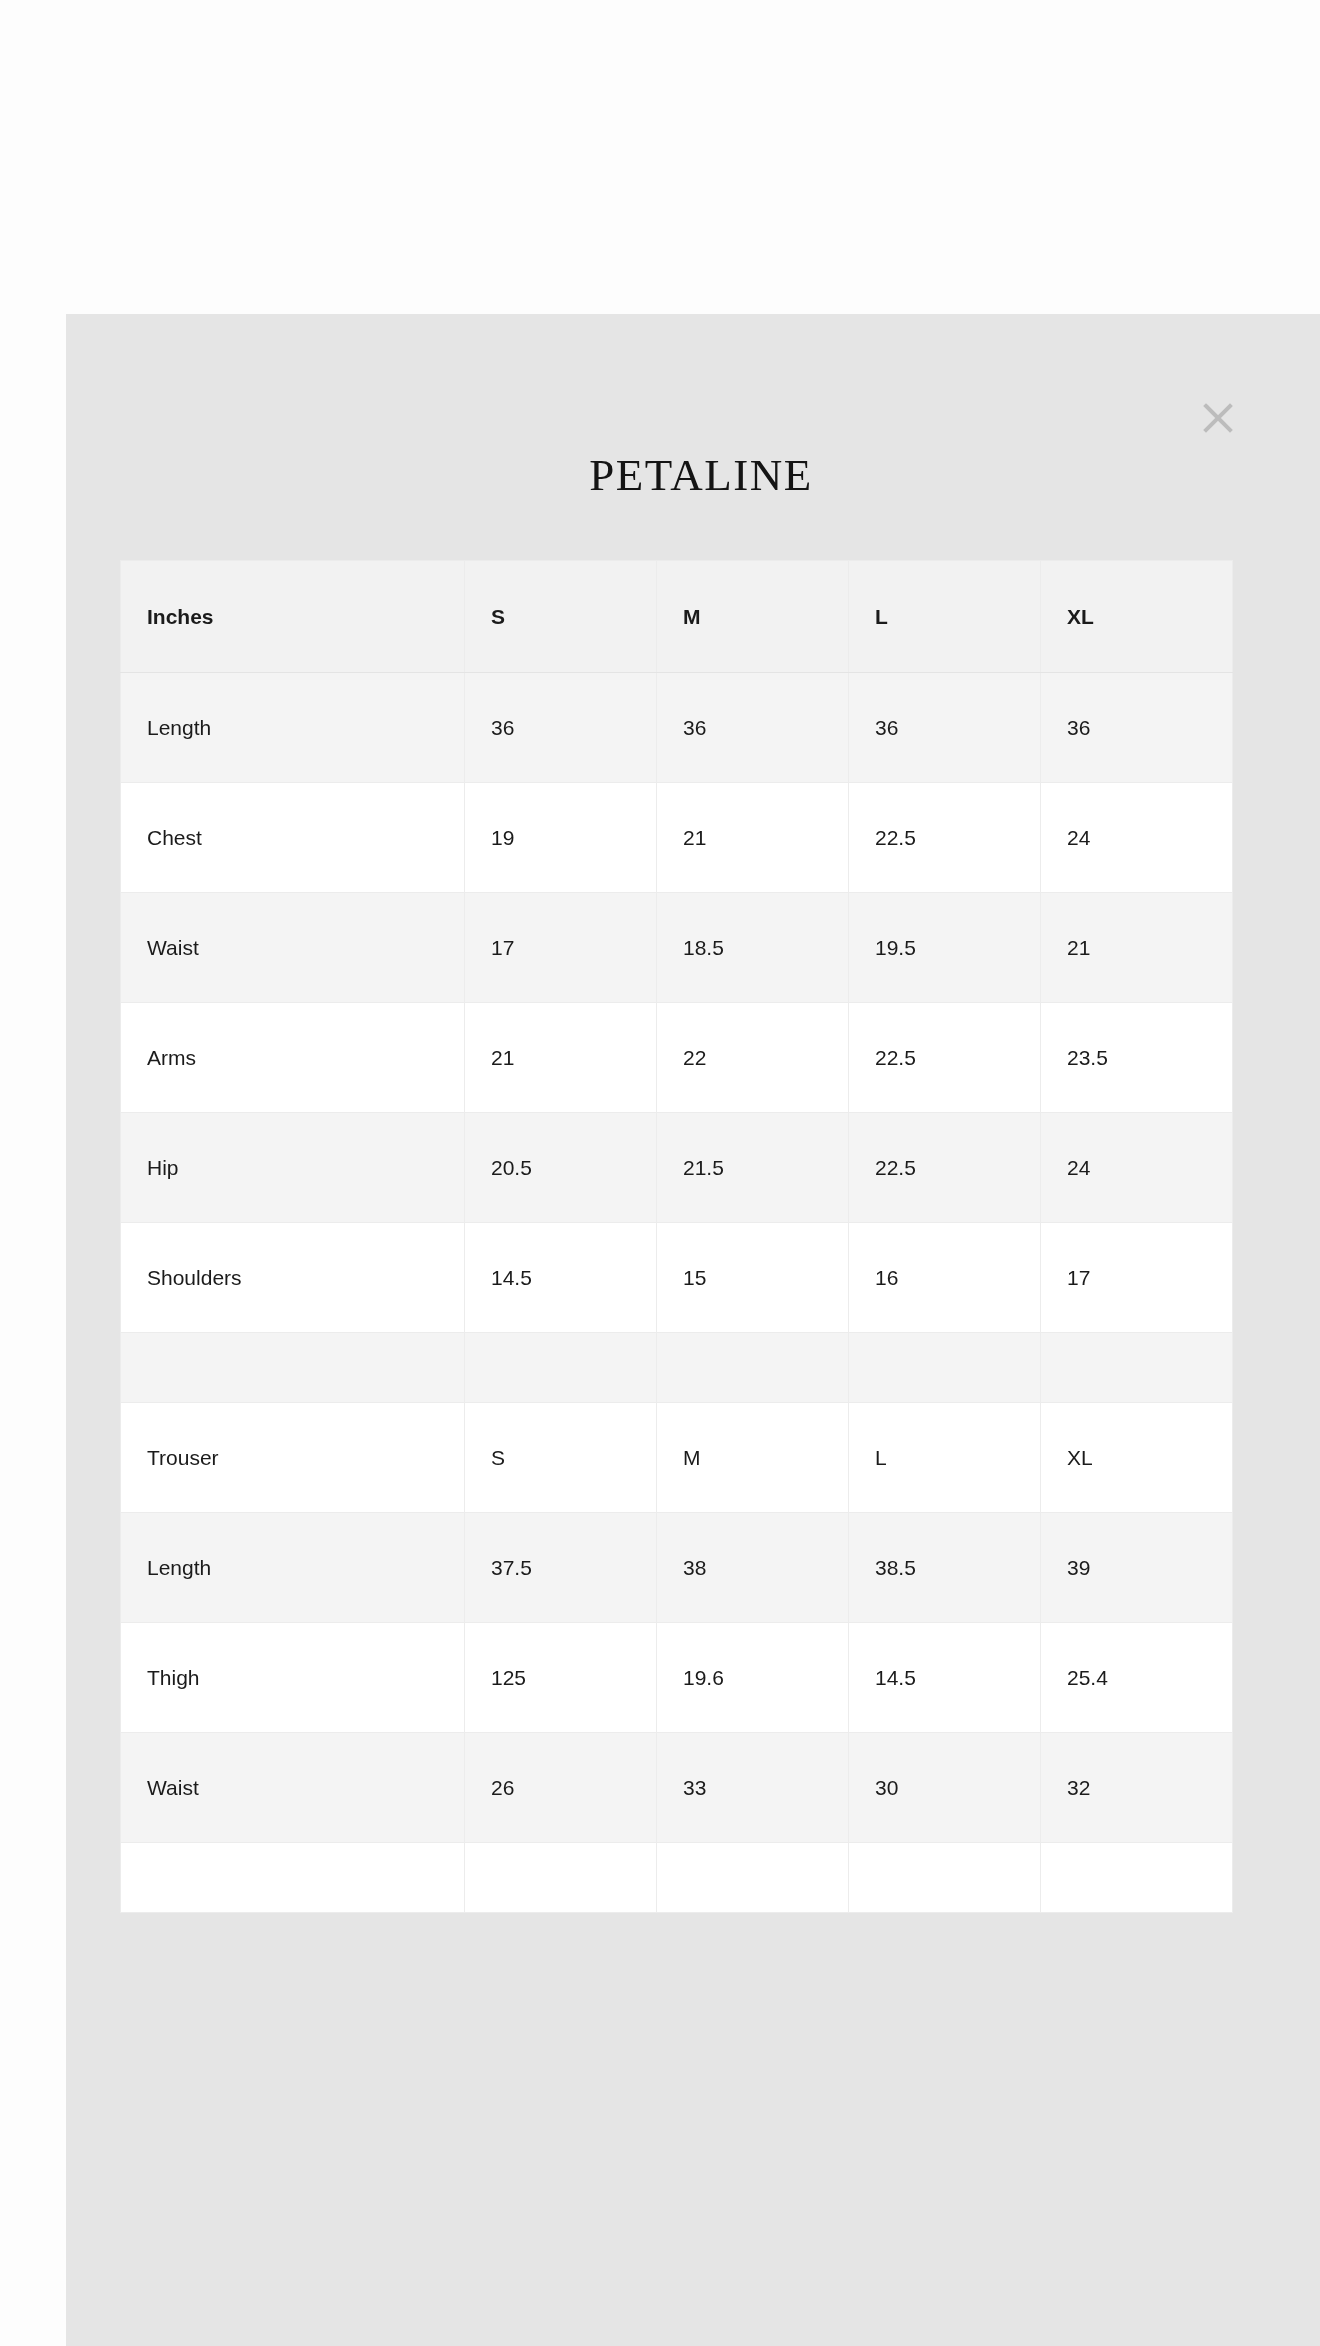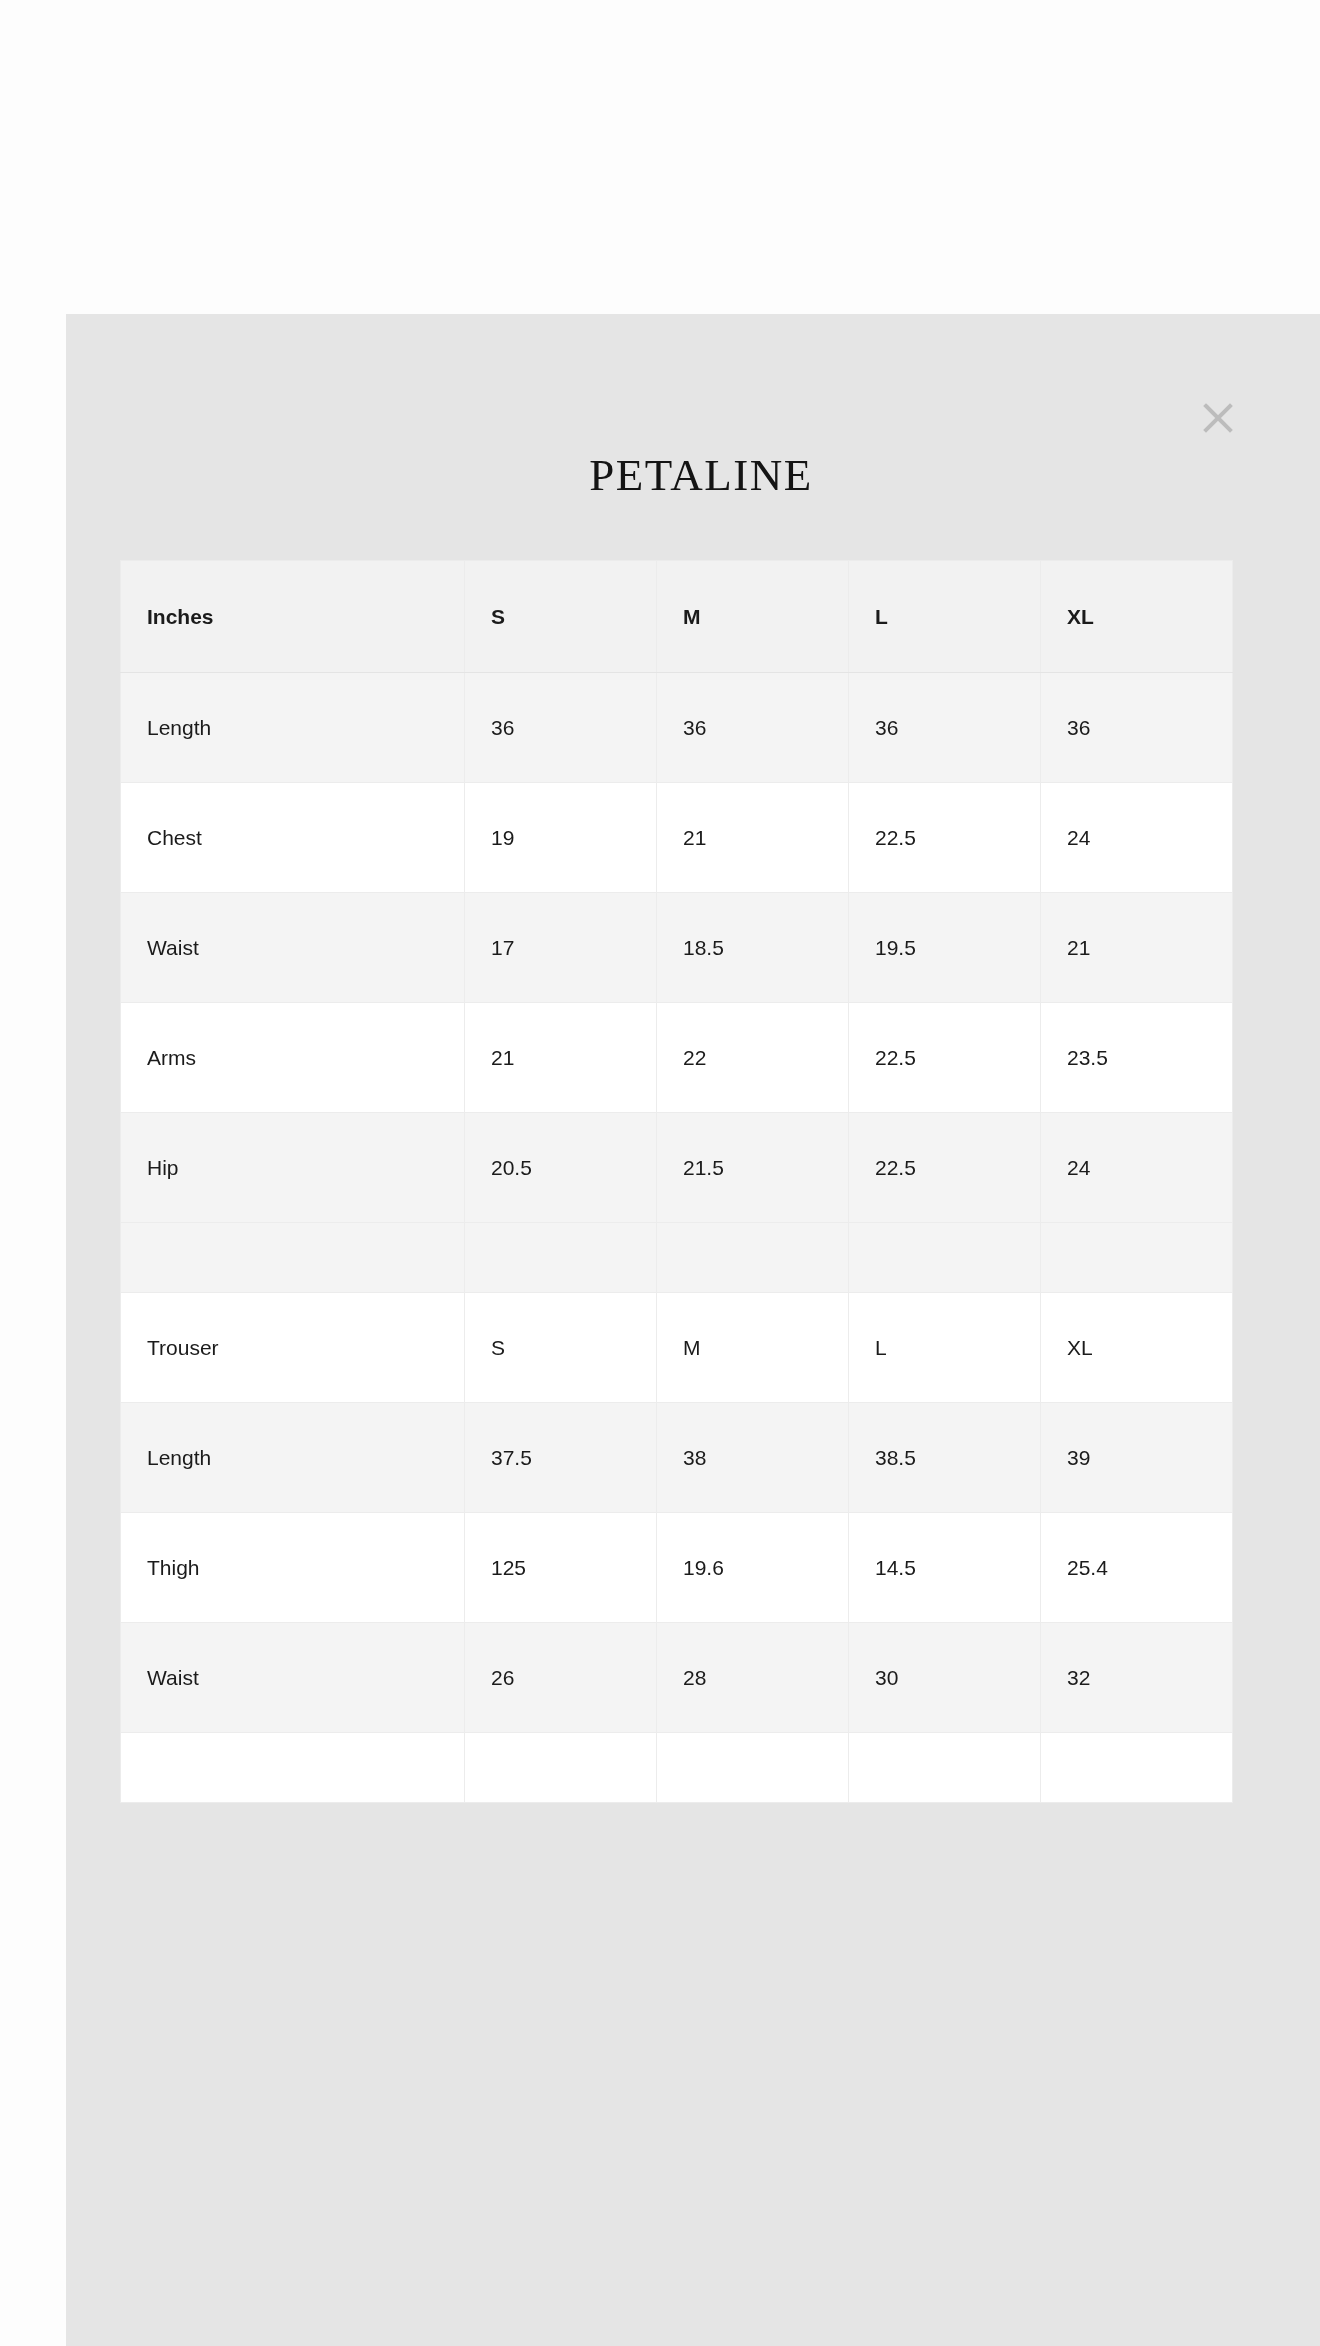--- a/index.html
+++ b/index.html
@@ -170,20 +170,27 @@
             <td>22.5</td>
             <td>23.5</td>
           </tr>
           <tr class="row-shade">
             <td class="rowlabel">Hip</td>
             <td>20.5</td>
             <td>21.5</td>
             <td>22.5</td>
             <td>24</td>
           </tr>
+          <tr class="row-plain">
+            <td class="rowlabel">Shoulders</td>
+            <td>14.5</td>
+            <td>15</td>
+            <td>16</td>
+            <td>17</td>
+          </tr>
           <tr class="row-shade spacer-row">
             <td class="rowlabel"></td>
             <td></td>
             <td></td>
             <td></td>
             <td></td>
           </tr>
           <tr class="row-plain">
             <td class="rowlabel">Trouser</td>
             <td class="strongval">S</td>
@@ -201,21 +208,21 @@
           <tr class="row-plain">
             <td class="rowlabel">Thigh</td>
             <td>125</td>
             <td>19.6</td>
             <td>14.5</td>
             <td>25.4</td>
           </tr>
           <tr class="row-shade">
             <td class="rowlabel">Waist</td>
             <td>26</td>
-            <td>28</td>
+            <td>33</td>
             <td>30</td>
             <td>32</td>
           </tr>
           <tr class="row-plain spacer-row">
             <td class="rowlabel"></td>
             <td></td>
             <td></td>
             <td></td>
             <td></td>
           </tr>

